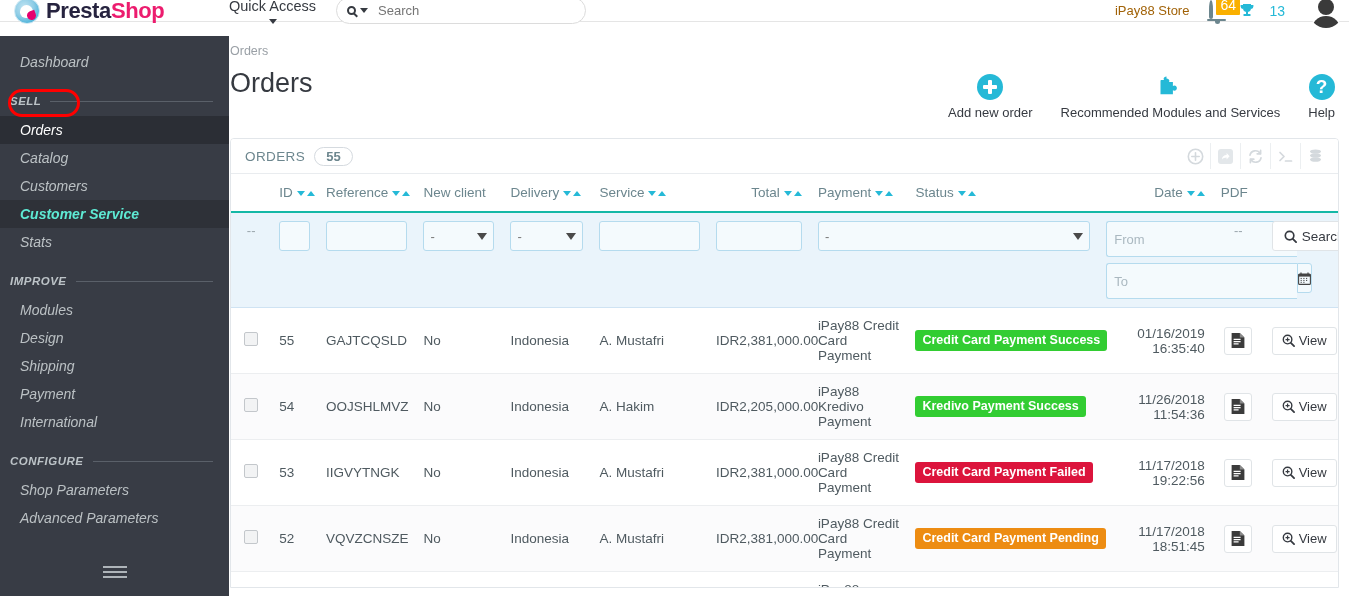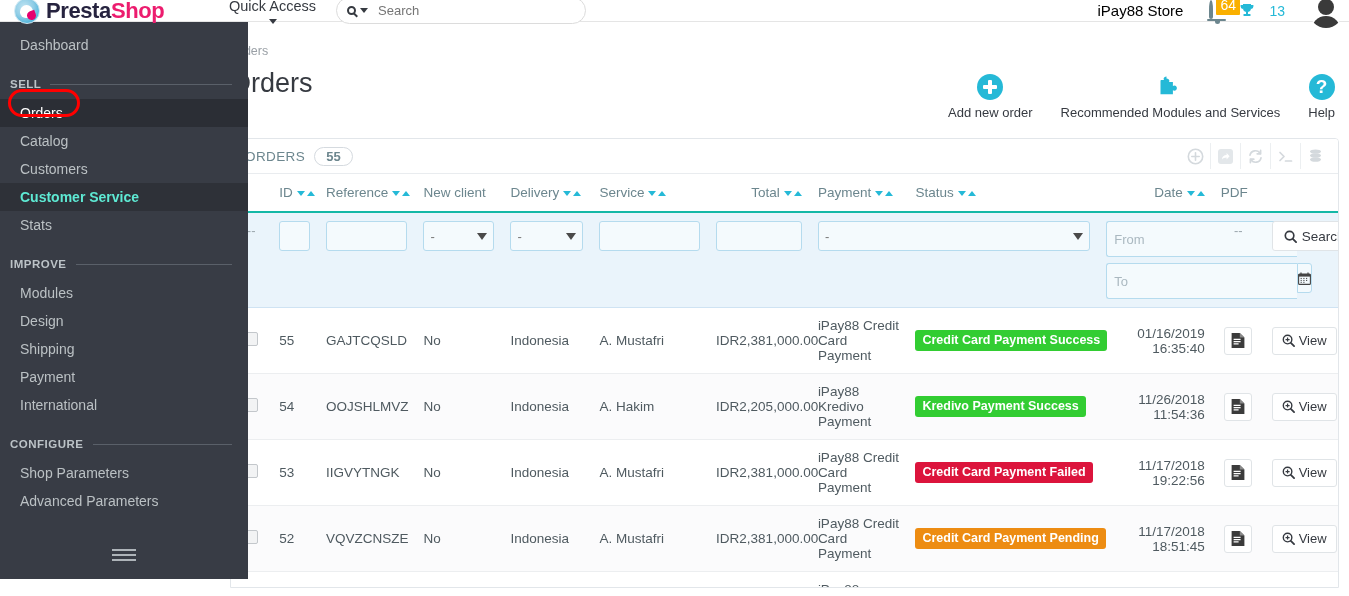--- a/index.html
+++ b/index.html
@@ -61,21 +61,21 @@
     width: 5px; height: 2px; background: #363a41; transform: rotate(45deg);
   }
   #search-input {
     border: 0; outline: 0; flex: 1; font-size: 13px; color: #8a8a8a;
     font-family: "Liberation Sans", sans-serif; background: transparent;
     margin-left: 6px;
   }
   #topbar-right {
     margin-left: auto; display: flex; align-items: center; gap: 0; padding-right: 0;
   }
-  #shop-name { font-size: 15px; color: #000000; margin-right: 26px; }
+  #shop-name { font-size: 13px; color: #a16207; margin-right: 20px; }
   #bell-wrap { position: relative; margin-right: 26px; cursor: pointer; }
   .bell {
     width: 13px; height: 13px; border: 2px solid #6c868e;
     border-radius: 50% 50% 2px 2px; border-bottom: 0; position: relative;
   }
   .bell::before {
     content:""; position:absolute; left:-4px; bottom:-2px; width:19px;
     height:2px; background:#6c868e; border-radius:1px;
   }
   .bell::after {
@@ -100,22 +100,22 @@
     content:""; position:absolute; left:9px; top:5px; width:16px; height:16px;
     border-radius:50%; background:#3a3a3a;
   }
   #avatar::after {
     content:""; position:absolute; left:2px; top:22px; width:30px; height:20px;
     border-radius:15px 15px 0 0; background:#3a3a3a;
   }
 
   
   #sidebar {
-    position: absolute; top: 19px; left: 0; width: 248px; height: 560px;
-    background: #383c45; z-index: 30; overflow: hidden;
+    position: absolute; top: 36px; left: 0; width: 229px; height: 560px;
+    background: #383c45; z-index: 30; overflow: hidden; font-style: italic;
   }
   .nav-item {
     height: 28px; display: flex; align-items: center; padding-left: 20px;
     font-size: 14px; color: #bbc1c4; cursor: pointer; position: relative;
   }
   .nav-item.active { background: #2e3138; color: #5eead4; font-weight: bold; }
   .nav-item.current { background: #2b2e35; color: #fff; }
   .nav-section {
     display: flex; align-items: center; gap: 9px;
     padding: 0 16px 0 10px; height: 30px; margin-top: 10px;

